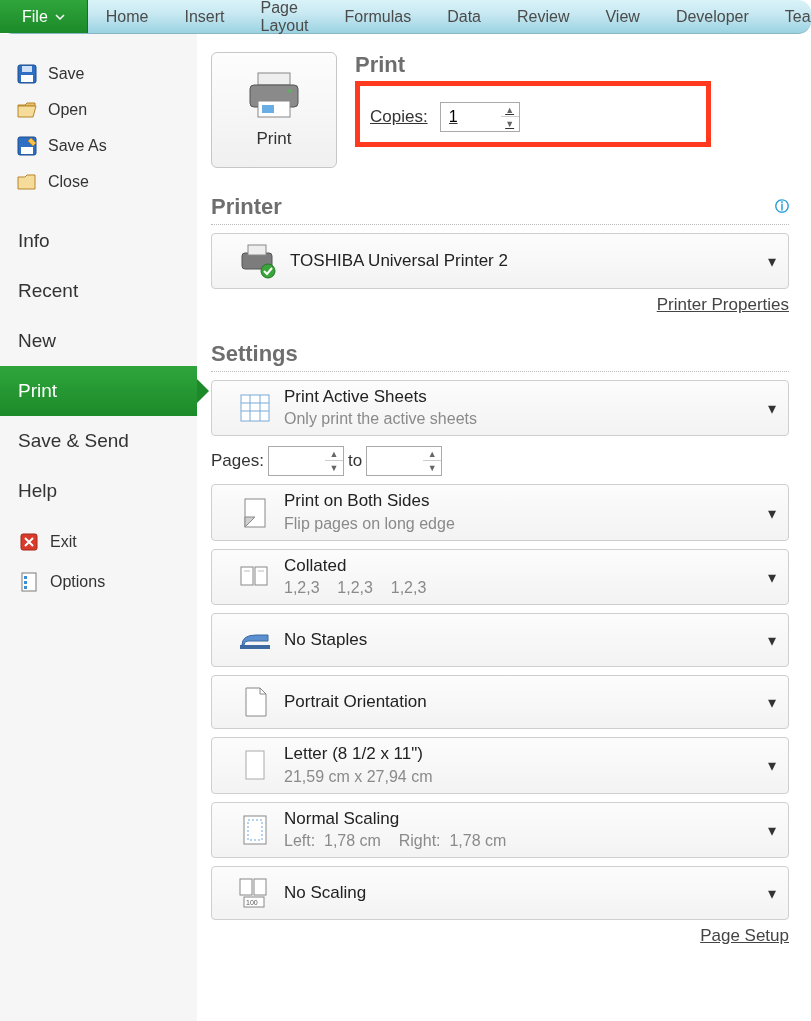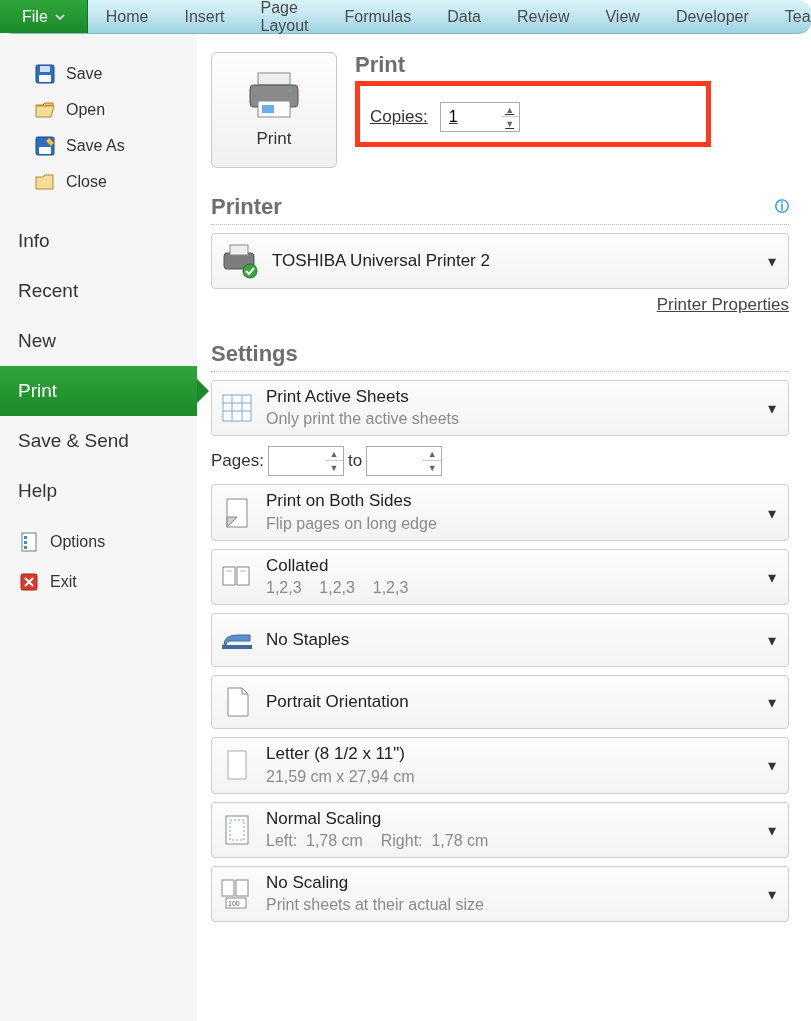--- a/index.html
+++ b/index.html
@@ -8,21 +8,21 @@
   
   .ribbon { height:34px; display:flex; align-items:stretch;
     background: linear-gradient(#d9f3f8 0%, #c9e9f2 40%, #9bd3e2 100%);
     border-bottom:1px solid #87b7c4;border-radius:13px; }
   .ribbon .tab { display:flex; align-items:center; padding:0 18px; font-size:16px; color:#4b4b4b; cursor:pointer; }
   .ribbon .tab.file { background:linear-gradient(#2fa53c,#1c8a29); color:#fff; font-weight:400; border-right:1px solid #157222; padding:0 22px; }
   .ribbon .tab.file svg { margin-left:7px; }
 
   .main { display:flex; height:calc(100% - 34px); }
   .sidebar { width:197px; background:#f6f6f6; padding-top:22px; }
-  .qa-list { padding:0 30px; }
+  .qa-list { padding:0 12px; }
   .qa-item { display:flex; align-items:center; gap:10px; padding:7px 4px; font-size:16px; color:#333; cursor:pointer; }
   .qa-icon { width:22px; height:22px; display:flex; align-items:center; justify-content:center; }
 
   .menu-list { margin-top:16px; }
   .menu-item { padding:14px 18px; font-size:19px; color:#333; cursor:pointer; }
   .menu-item.active { background:linear-gradient(#2fa53c,#1c8a29); color:#fff; position:relative; }
   .menu-item.active::after { content:""; position:absolute; right:-12px; top:50%; transform:translateY(-50%);
     border-left:12px solid #1c8a29; border-top:12px solid transparent; border-bottom:12px solid transparent; }
 
   .bottom-list { margin-top:6px; padding:0 14px; }
@@ -43,21 +43,21 @@
   .spin { display:flex; align-items:center; border:1px solid #aaa; background:#fff; height:30px; }
   .spin input { border:0; outline:0; font-size:16px; padding:0 8px; width:60px; height:100%; }
   .spin .arrows { display:flex; flex-direction:column; width:18px; }
   .spin .arrows div { height:14px; display:flex; align-items:center; justify-content:center; color:#666; font-size:9px; cursor:pointer; }
   .spin .arrows div:first-child { border-bottom:1px solid #ccc; }
 
   .section-head { font-size:22px; color:#6e6e6e; font-weight:600; margin-top:26px; border-bottom:1px dotted #bbb; padding-bottom:4px; position:relative; }
   .section-head .info-ic { position:absolute; right:0; top:4px; color:#2aa0d8; font-size:14px; }
 
   .panel { border:1px solid #cfcfcf; border-radius:4px; background:linear-gradient(#fcfcfc,#f3f3f3);
-    display:flex; align-items:center; padding:6px 8px; gap:12px; margin-top:8px; position:relative; cursor:pointer; min-height:50px; }
+    display:flex; align-items:center; padding:6px 26px; gap:12px; margin-top:8px; position:relative; cursor:pointer; min-height:50px; }
   .panel.tight { min-height:56px; }
   .panel .icon-slot { width:40px; height:40px; display:flex; align-items:center; justify-content:center; }
   .panel .icon-slot.sm { width:34px; }
   .panel-text { display:flex; flex-direction:column; }
   .panel-title { font-size:17px; color:#222; line-height:1.2; }
   .panel-sub { font-size:16px; color:#8a8a8a; line-height:1.25; margin-top:2px; }
   .panel .drop { position:absolute; right:12px; top:50%; transform:translateY(-50%); color:#333; }
 
   .link-right { text-align:right; margin-top:6px; }
   .link-right a { color:#444; font-size:17px; text-decoration:underline; cursor:pointer;margin-top:24px; }
@@ -154,37 +154,37 @@
       <div class="menu-item"><span>Recent</span></div>
       <div class="menu-item"><span>New</span></div>
       <div class="menu-item active"><span>Print</span></div>
       <div class="menu-item"><span>Save &amp; Send</span></div>
       <div class="menu-item"><span>Help</span></div>
     </div>
 
     <div class="bottom-list">
       <div class="bottom-item">
         <span class="qa-icon">
+          <svg width="18" height="18">
+              <rect x="1" y="1" width="16" height="16" rx="2" fill="#d93a2b" stroke="#a3271b"></rect>
+              <path d="M5 5 L13 13 M13 5 L5 13" stroke="#fff" stroke-width="2"></path>
+            </svg>
+        </span>
+        <span>Exit</span>
+      </div>
+      <div class="bottom-item">
+        <span class="qa-icon">
           <svg width="18" height="20">
               <rect x="2" y="1" width="14" height="18" fill="#fff" stroke="#7a7a7a"></rect>
               <rect x="4" y="4" width="3" height="3" fill="#3b8fd4"></rect>
               <rect x="4" y="9" width="3" height="3" fill="#3b8fd4"></rect>
               <rect x="4" y="14" width="3" height="3" fill="#3b8fd4"></rect>
             </svg>
         </span>
         <span>Options</span>
-      </div>
-      <div class="bottom-item">
-        <span class="qa-icon">
-          <svg width="18" height="18">
-              <rect x="1" y="1" width="16" height="16" rx="2" fill="#d93a2b" stroke="#a3271b"></rect>
-              <path d="M5 5 L13 13 M13 5 L5 13" stroke="#fff" stroke-width="2"></path>
-            </svg>
-        </span>
-        <span>Exit</span>
       </div>
     </div>
   </div>
 
   <div class="content">
 
     <div class="print-top">
       <div class="print-btn">
         <span>
           <svg width="56" height="50">
@@ -362,20 +362,20 @@
       <span class="icon-slot sm">
         <svg width="34" height="32">
             <rect x="2" y="2" width="12" height="16" fill="#fff" stroke="#888"></rect>
             <rect x="16" y="2" width="12" height="16" fill="#fff" stroke="#888"></rect>
             <rect x="6" y="20" width="20" height="10" fill="#fff" stroke="#888"></rect>
             <text x="8" y="28" font-size="7" fill="#555">100</text>
           </svg>
       </span>
       <div class="panel-text">
         <div class="panel-title">No Scaling</div>
-        <div class="panel-sub">Print sheets at their actual size</div>
-      </div>
-      <span class="drop">▾</span>
-    </div>
-
+      </div>
+      <span class="drop">▾</span>
+    </div>
+
+    <div class="link-right"><a>Page Setup</a></div>
 
   </div>
 </div>
 
 </body></html>

